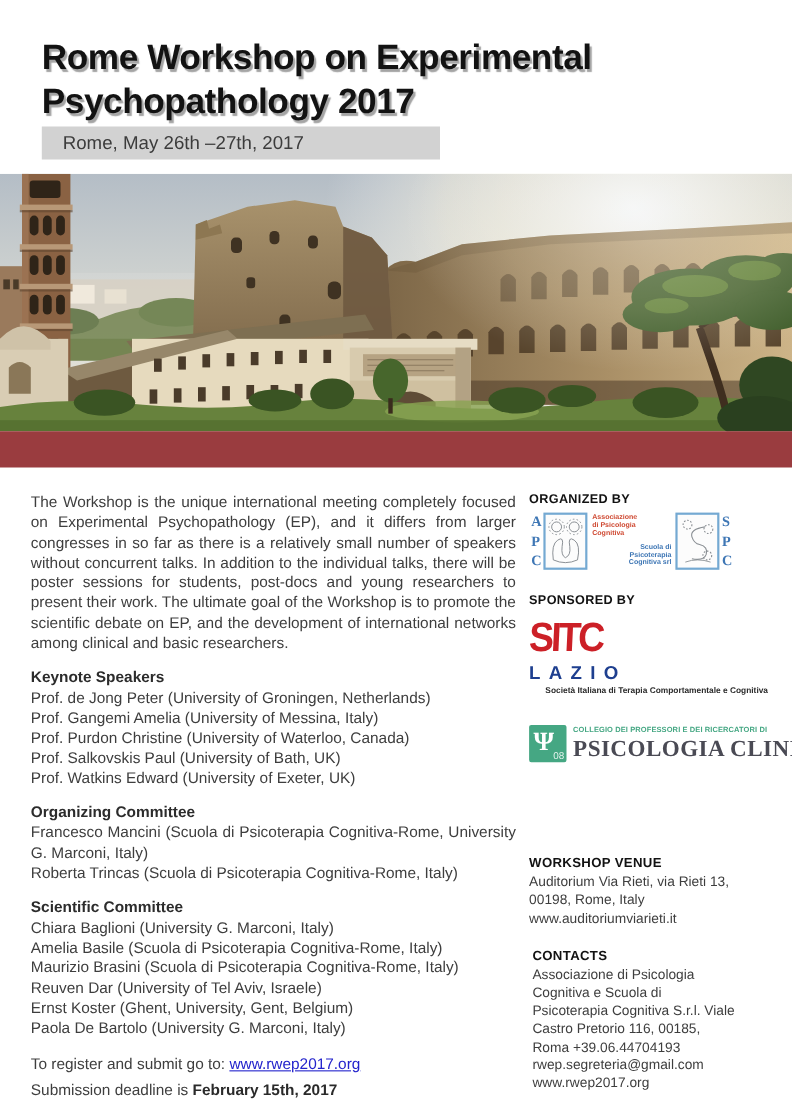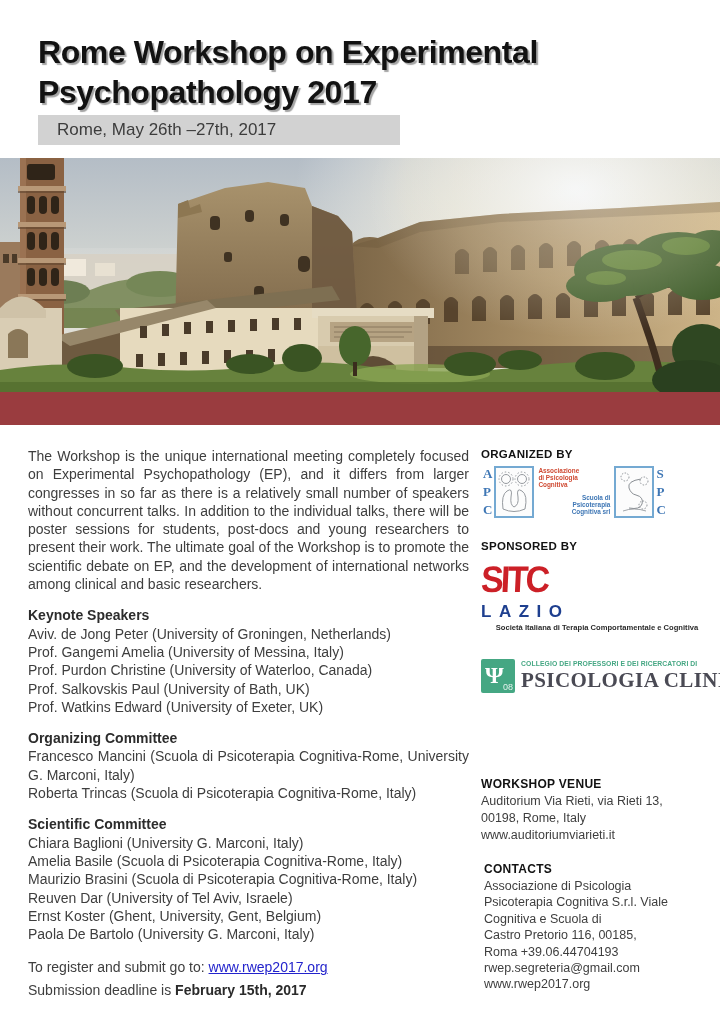--- a/index.html
+++ b/index.html
@@ -290,21 +290,21 @@
     <ellipse cx="585" cy="40" rx="220" ry="140" fill="url(#glow)" opacity="0.35"></ellipse>
   </svg>
 
   <div class="red-band"></div>
 
   <div class="left-col">
     <div class="intro">The Workshop is the unique international meeting completely focused on Experimental Psychopathology (EP), and it differs from larger congresses in so far as there is a relatively small number of speakers without concurrent talks. In addition to the individual talks, there will be poster sessions for students, post-docs and young researchers to present their work. The ultimate goal of the Workshop is to promote the scientific debate on EP, and the development of international networks among clinical and basic researchers.</div>
 
     <div class="sec">
       <div class="sec-h">Keynote Speakers</div>
-      <div>Aviv. de Jong Peter (University of Groningen, Netherlands)</div>
+      <div>Prof. de Jong Peter (University of Groningen, Netherlands)</div>
       <div>Prof. Gangemi Amelia (University of Messina, Italy)</div>
       <div>Prof. Purdon Christine (University of Waterloo, Canada)</div>
       <div>Prof. Salkovskis Paul (University of Bath, UK)</div>
       <div>Prof. Watkins Edward (University of Exeter, UK)</div>
     </div>
 
     <div class="sec">
       <div class="sec-h">Organizing Committee</div>
       <div class="justify-line">Francesco Mancini (Scuola di Psicoterapia Cognitiva-Rome, University G. Marconi, Italy)</div>
       <div>Roberta Trincas (Scuola di Psicoterapia Cognitiva-Rome, Italy)</div>
@@ -405,22 +405,22 @@
         <div>Auditorium Via Rieti, via Rieti 13,</div>
         <div>00198, Rome, Italy</div>
         <div>www.auditoriumviarieti.it</div>
       </div>
     </div>
 
     <div class="contacts-block">
       <div class="side-h">CONTACTS</div>
       <div class="side-lines">
         <div>Associazione di Psicologia</div>
+        <div>Cognitiva e Scuola di</div>
         <div>Psicoterapia Cognitiva S.r.l. Viale</div>
-        <div>Cognitiva e Scuola di</div>
         <div>Castro Pretorio 116, 00185,</div>
         <div>Roma +39.06.44704193</div>
         <div>rwep.segreteria@gmail.com</div>
         <div>www.rwep2017.org</div>
       </div>
     </div>
 
   </div>
 </div>
 

